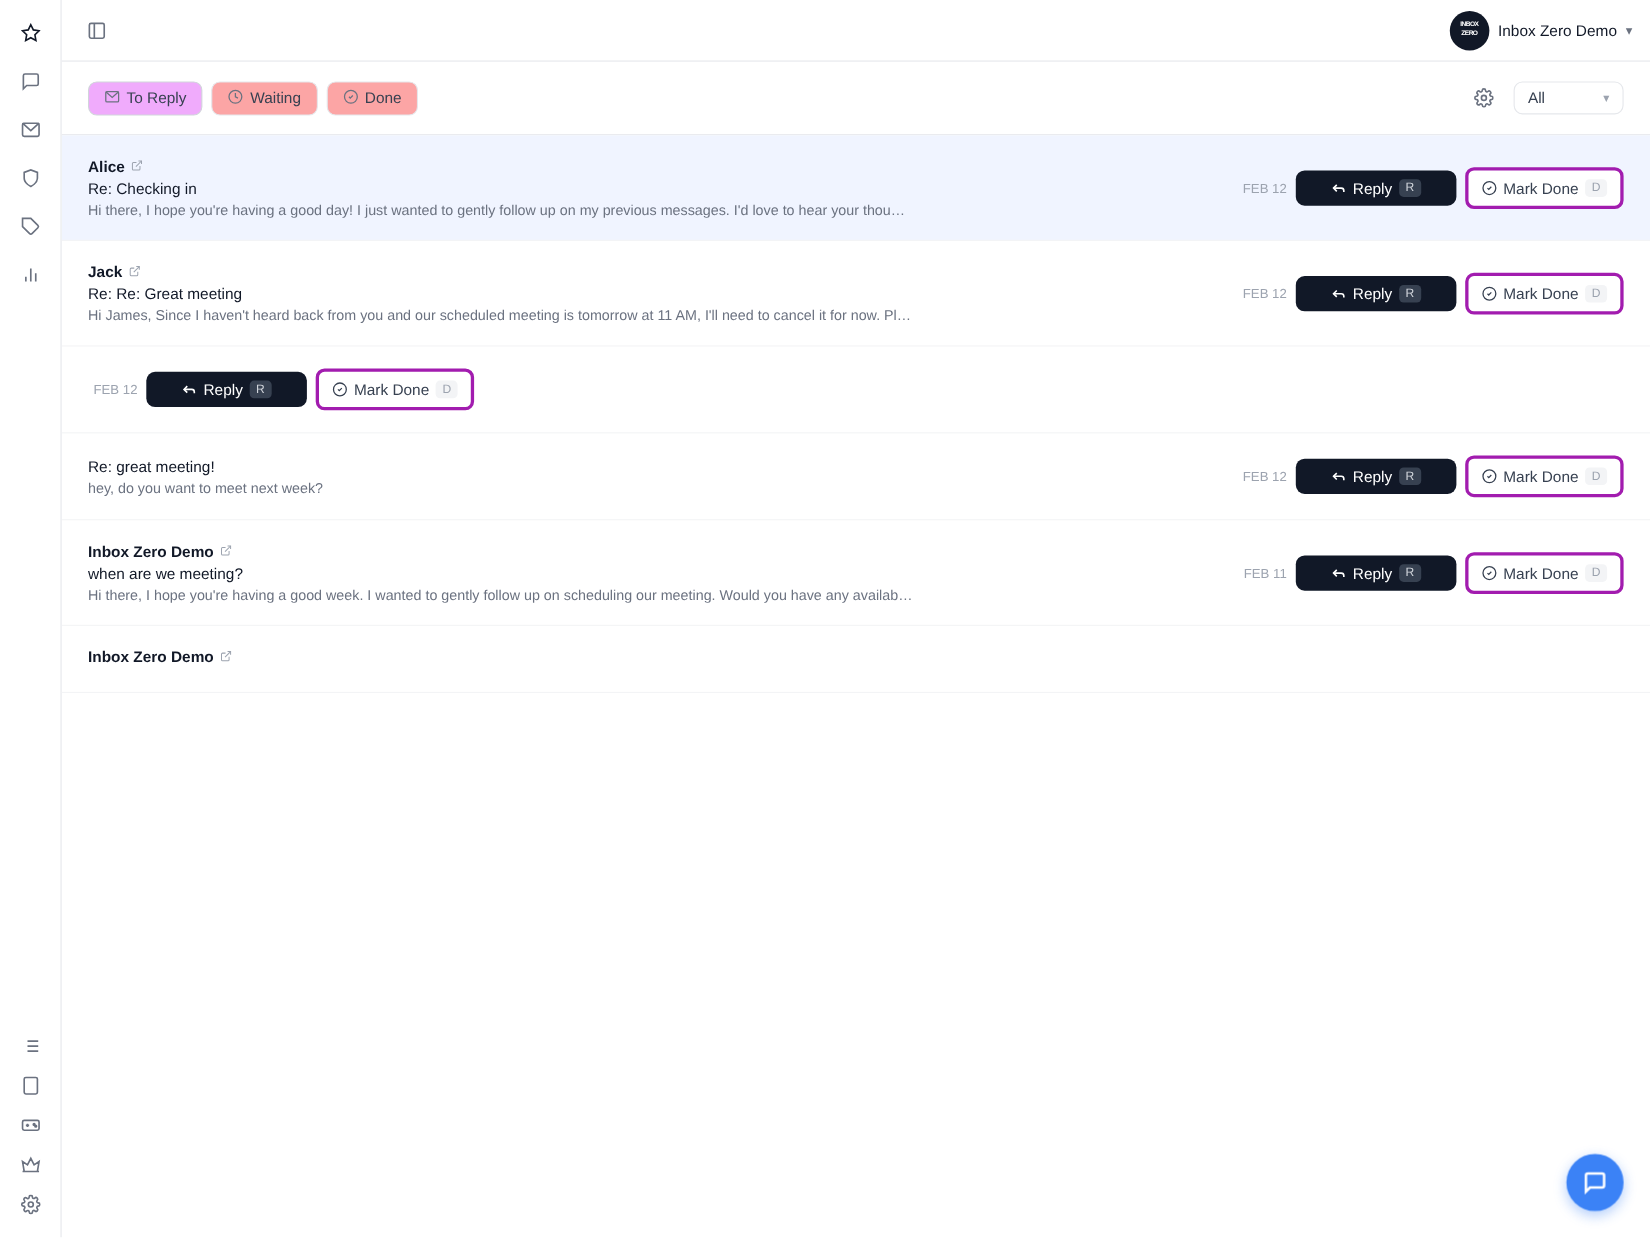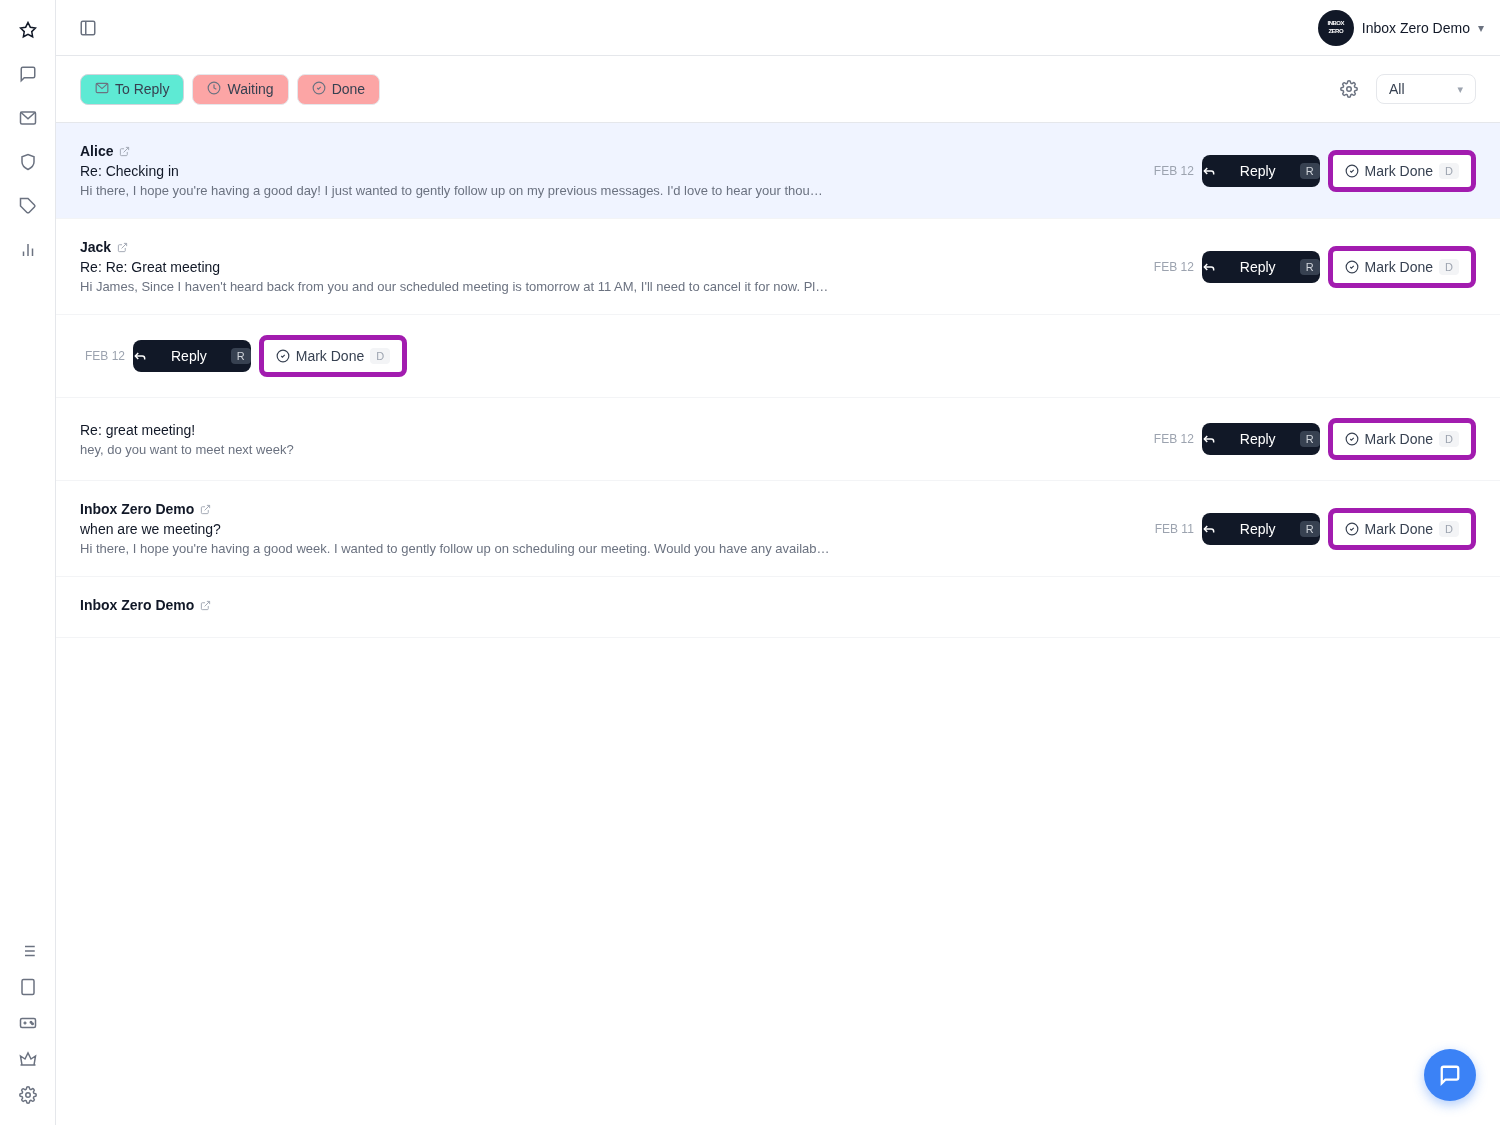--- a/index.html
+++ b/index.html
@@ -105,21 +105,21 @@
       padding: 6px 14px;
       border-radius: 8px;
       border: 1px solid #e5e7eb;
       background: #fca5a5;
       cursor: pointer;
       font-size: 14px;
       font-weight: 500;
       color: #374151;
     }
     .tab-btn.active {
-      background: #5eead4;
+      background: #f0abfc;
       border-color: #d1d5db;
       text-align: right;
     }
     .tab-icon { font-size: 13px; color: #6b7280; }
     .toolbar-right {
       margin-left: auto;
       display: flex;
       align-items: center;
       gap: 10px;
     }
@@ -204,22 +204,22 @@
     }
     .email-date {
       font-size: 12px;
       color: #9ca3af;
       min-width: 45px;
       text-align: right;
     }
     .reply-btn {
       display: flex;
       align-items: center;
-      gap: 24px;
-      padding: 8px 0;
+      gap: 6px;
+      padding: 8px 32px;
       background: #111827;
       color: #fff;
       border: none;
       border-radius: 8px;
       cursor: pointer;
       font-size: 14px;
       font-weight: 500;
     }
     .reply-shortcut {
       background: #374151;
@@ -228,21 +228,21 @@
       border-radius: 4px;
       font-size: 11px;
     }
     .mark-done-btn {
       display: flex;
       align-items: center;
       gap: 6px;
       padding: 8px 12px;
       background: #fff;
       color: #374151;
-      border: 5px solid #a21caf;
+      border: 3px solid #a21caf;
       border-radius: 8px;
       cursor: pointer;
       font-size: 14px;
       font-weight: 500;
     }
     .done-shortcut {
       background: #f3f4f6;
       color: #9ca3af;
       padding: 2px 6px;
       border-radius: 4px;

